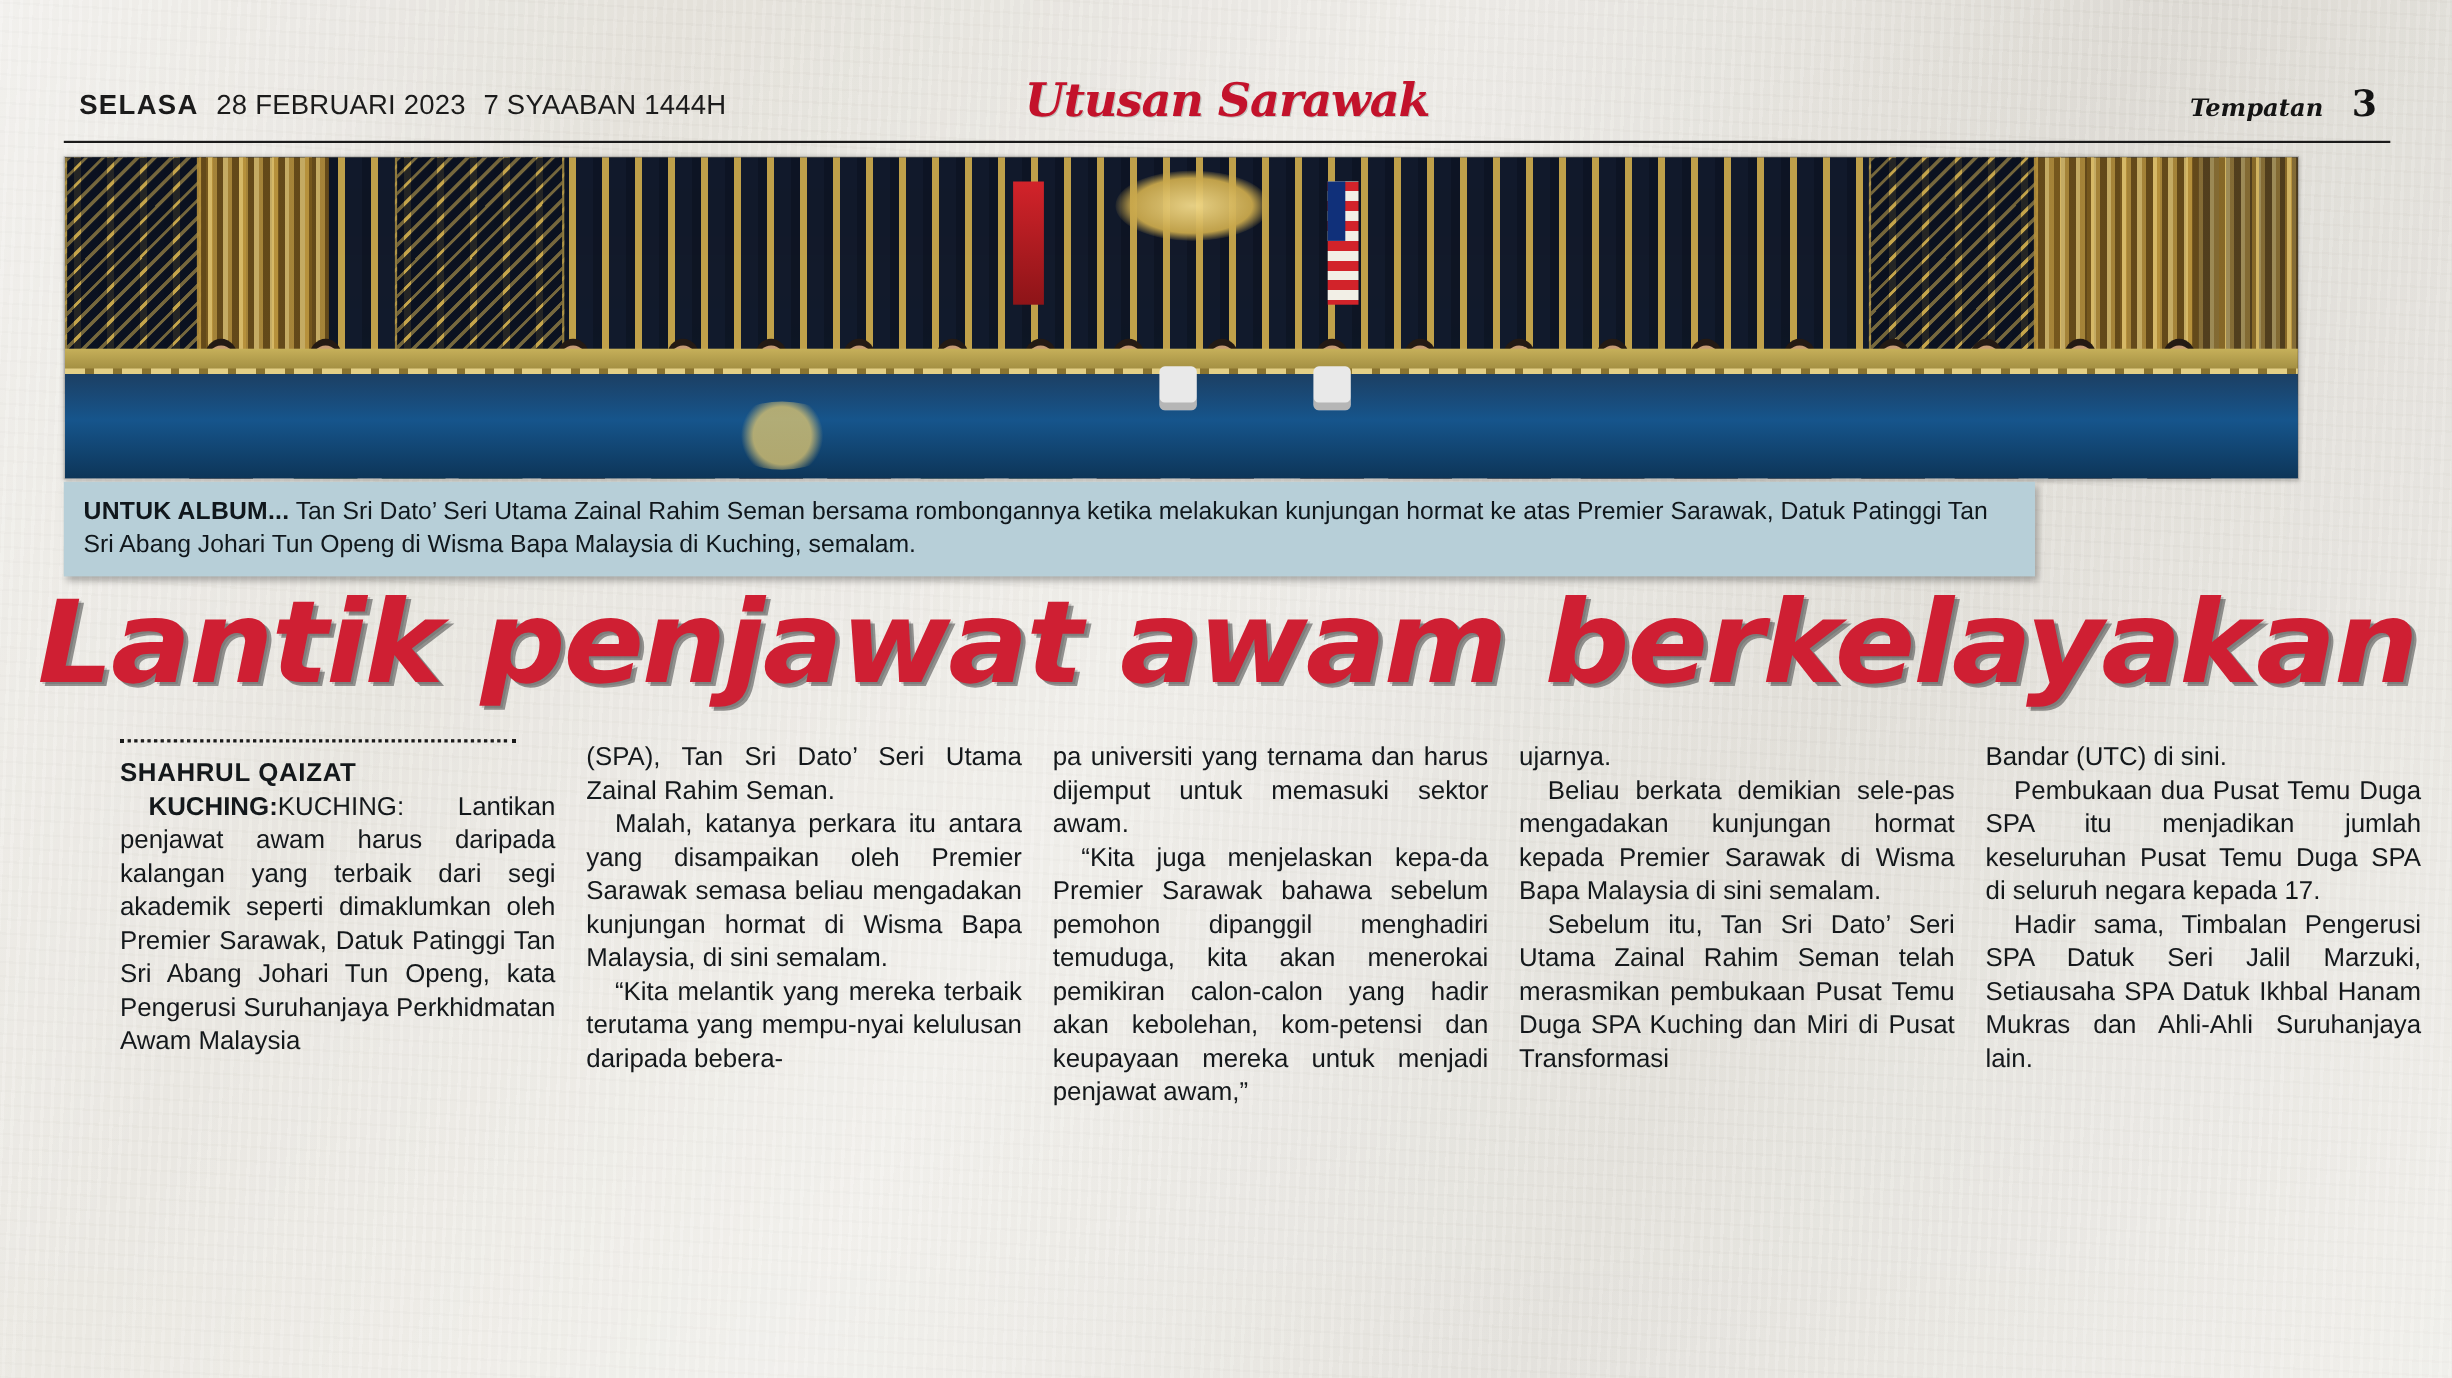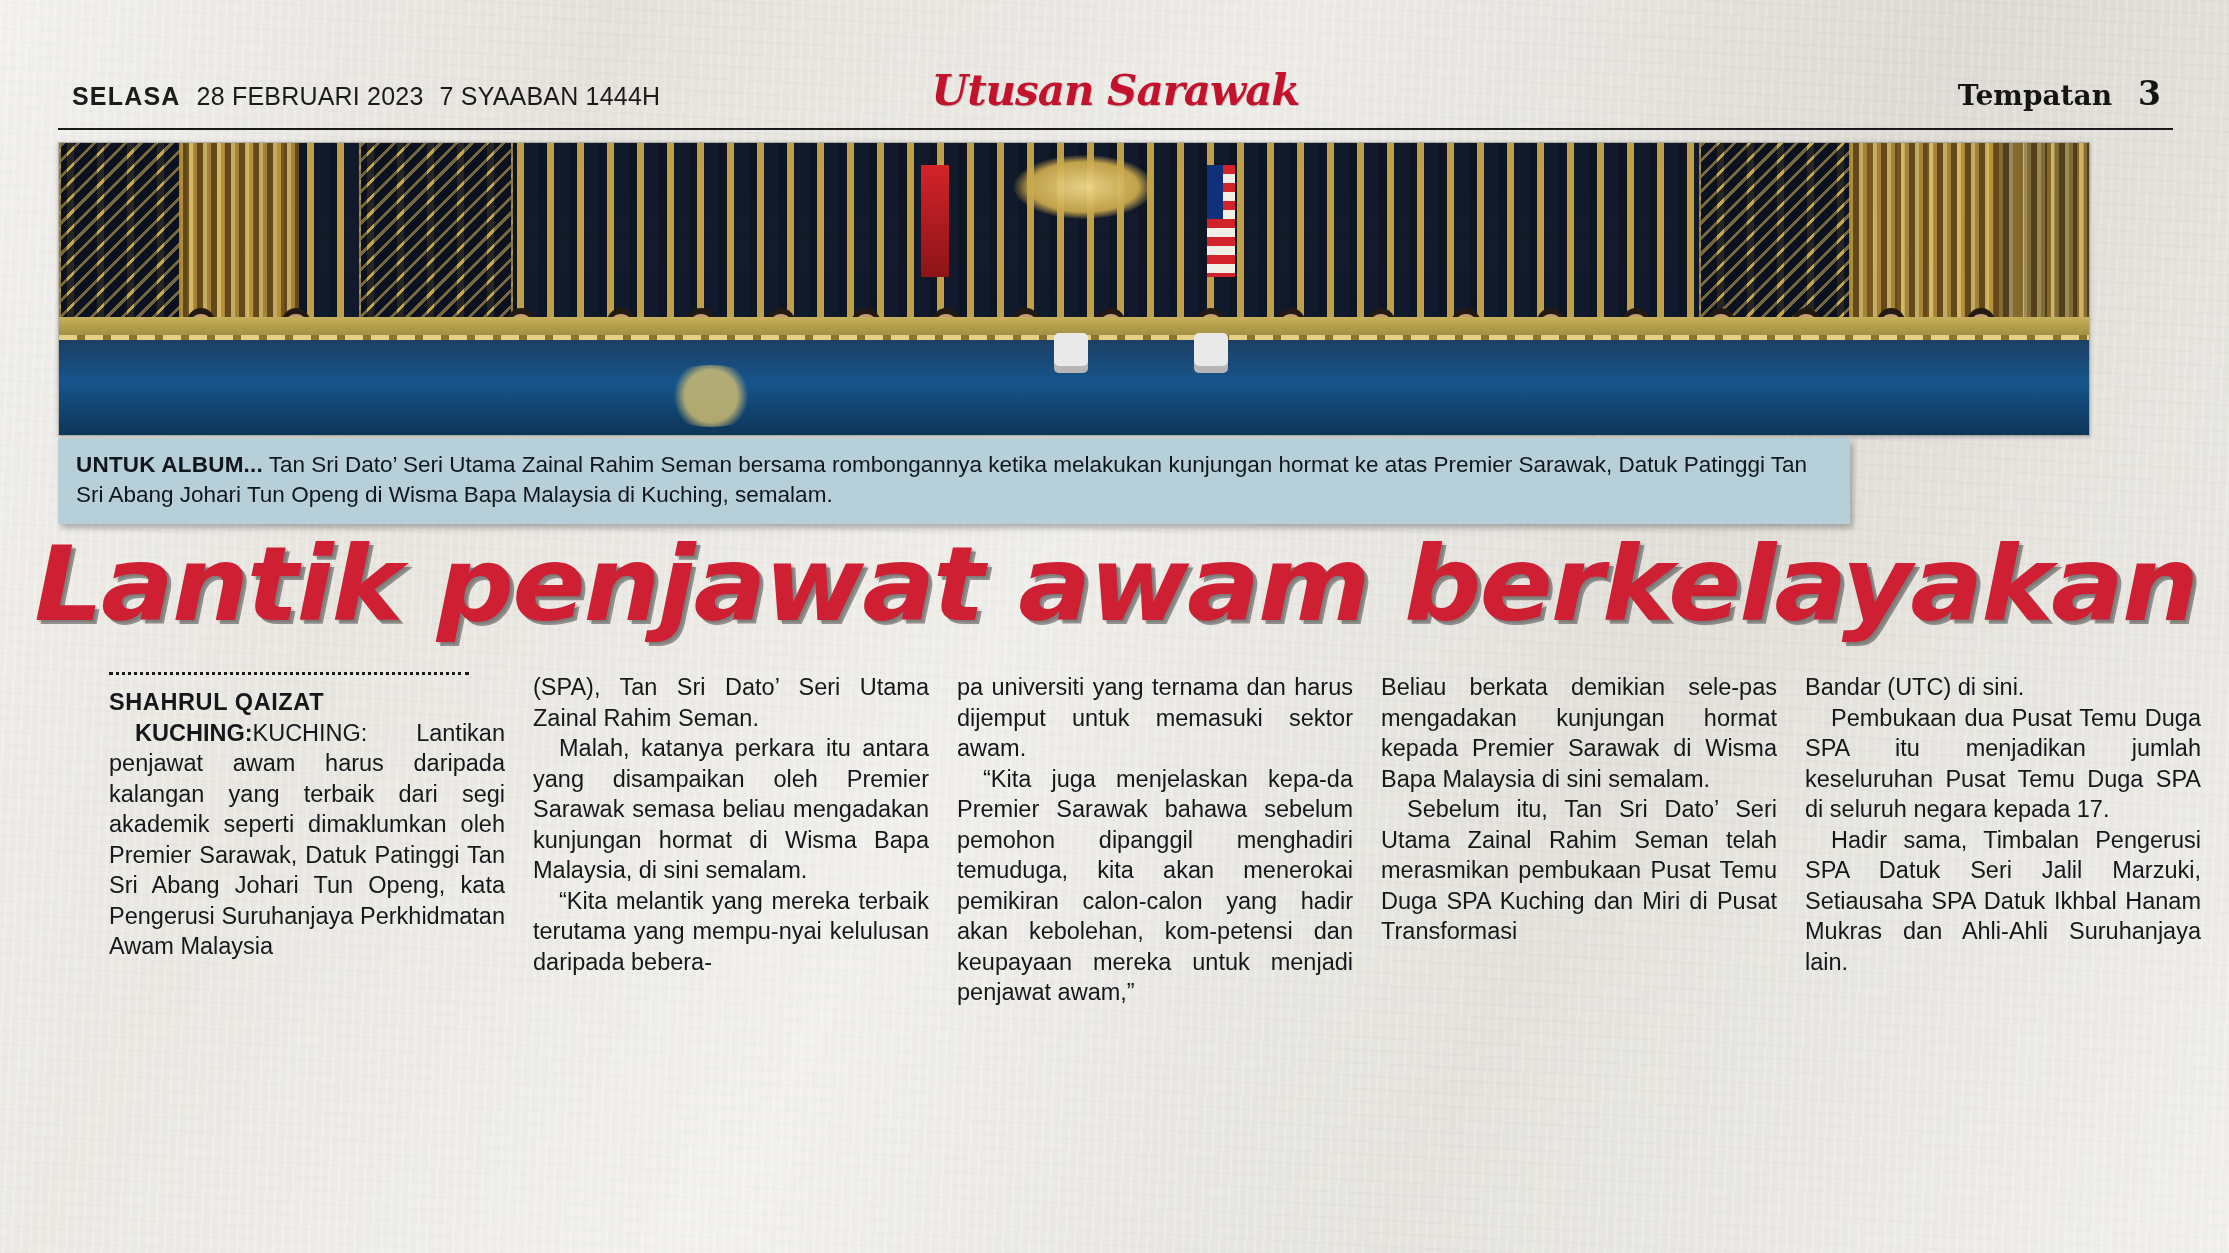--- a/index.html
+++ b/index.html
@@ -78,22 +78,23 @@
   .masthead-right {
     position: absolute;
     right: 12px;
     top: 34px;
     display: flex;
     align-items: baseline;
     gap: 26px;
   }
   .masthead-section {
     font-family: "DejaVu Serif", serif;
+    font-style: italic;
     font-weight: bold;
-    font-size: 28px;
+    font-size: 22px;
     color: #141414;
   }
   .masthead-pageno {
     font-family: "DejaVu Serif", serif;
     font-weight: bold;
     font-size: 33px;
     color: #141414;
   }
   .rule {
     position: absolute;
@@ -506,20 +507,21 @@
         <p>Malah, katanya  perkara itu antara yang disampaikan oleh Premier Sarawak semasa beliau mengadakan kunjungan hormat di Wisma Bapa Malaysia, di sini semalam.</p>
         <p>“Kita melantik yang mereka terbaik terutama yang mempu-nyai kelulusan daripada bebera-</p>
       </div>
 
       <div class="col">
         <p>pa universiti yang ternama dan harus dijemput untuk memasuki sektor awam.</p>
         <p>“Kita juga menjelaskan kepa-da Premier Sarawak bahawa sebelum pemohon dipanggil menghadiri temuduga, kita akan menerokai pemikiran calon-calon yang hadir akan kebolehan, kom-petensi dan keupayaan mereka untuk menjadi penjawat awam,”</p>
       </div>
 
       <div class="col">
+        <p>ujarnya.</p>
         <p>Beliau berkata demikian sele-pas mengadakan kunjungan hormat kepada Premier Sarawak di Wisma Bapa Malaysia di sini semalam.</p>
         <p>Sebelum itu, Tan Sri Dato’ Seri Utama Zainal Rahim Seman telah merasmikan pembukaan Pusat Temu Duga SPA Kuching dan Miri di Pusat Transformasi</p>
       </div>
 
       <div class="col">
         <p>Bandar (UTC) di sini.</p>
         <p>Pembukaan dua Pusat Temu Duga SPA itu menjadikan jumlah keseluruhan Pusat Temu Duga SPA di seluruh negara kepada 17.</p>
         <p>Hadir sama, Timbalan Pengerusi SPA Datuk Seri Jalil Marzuki, Setiausaha SPA Datuk Ikhbal Hanam Mukras dan Ahli-Ahli Suruhanjaya lain.</p>
       </div>
 

